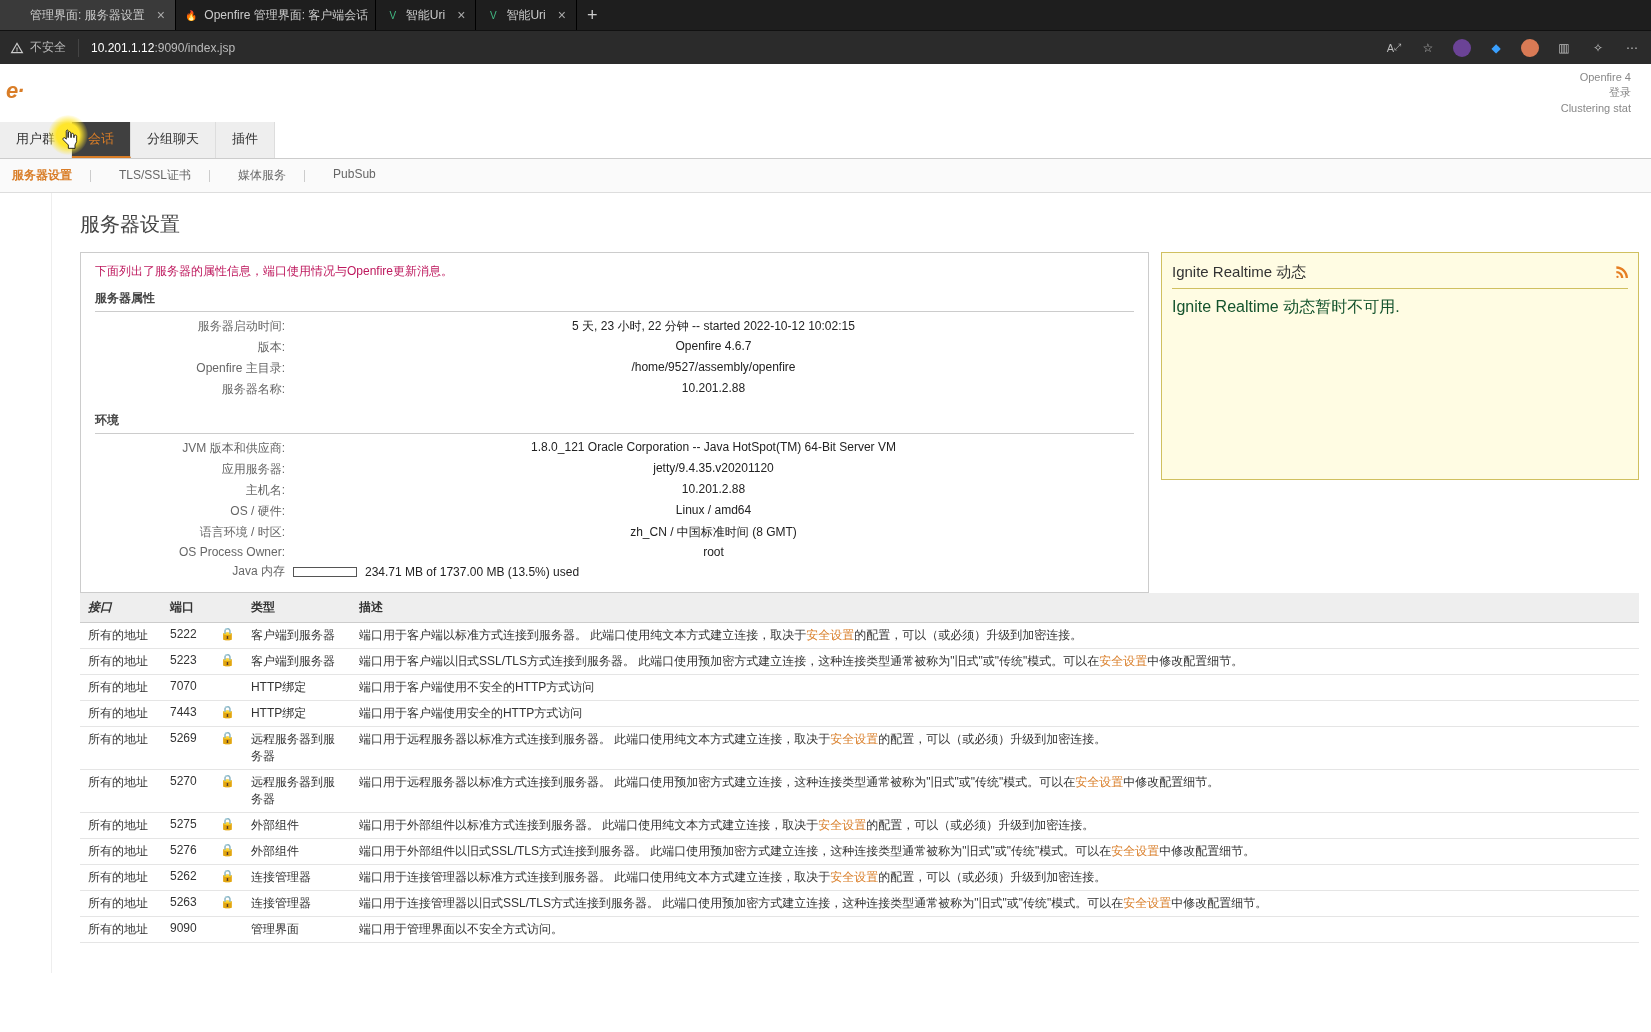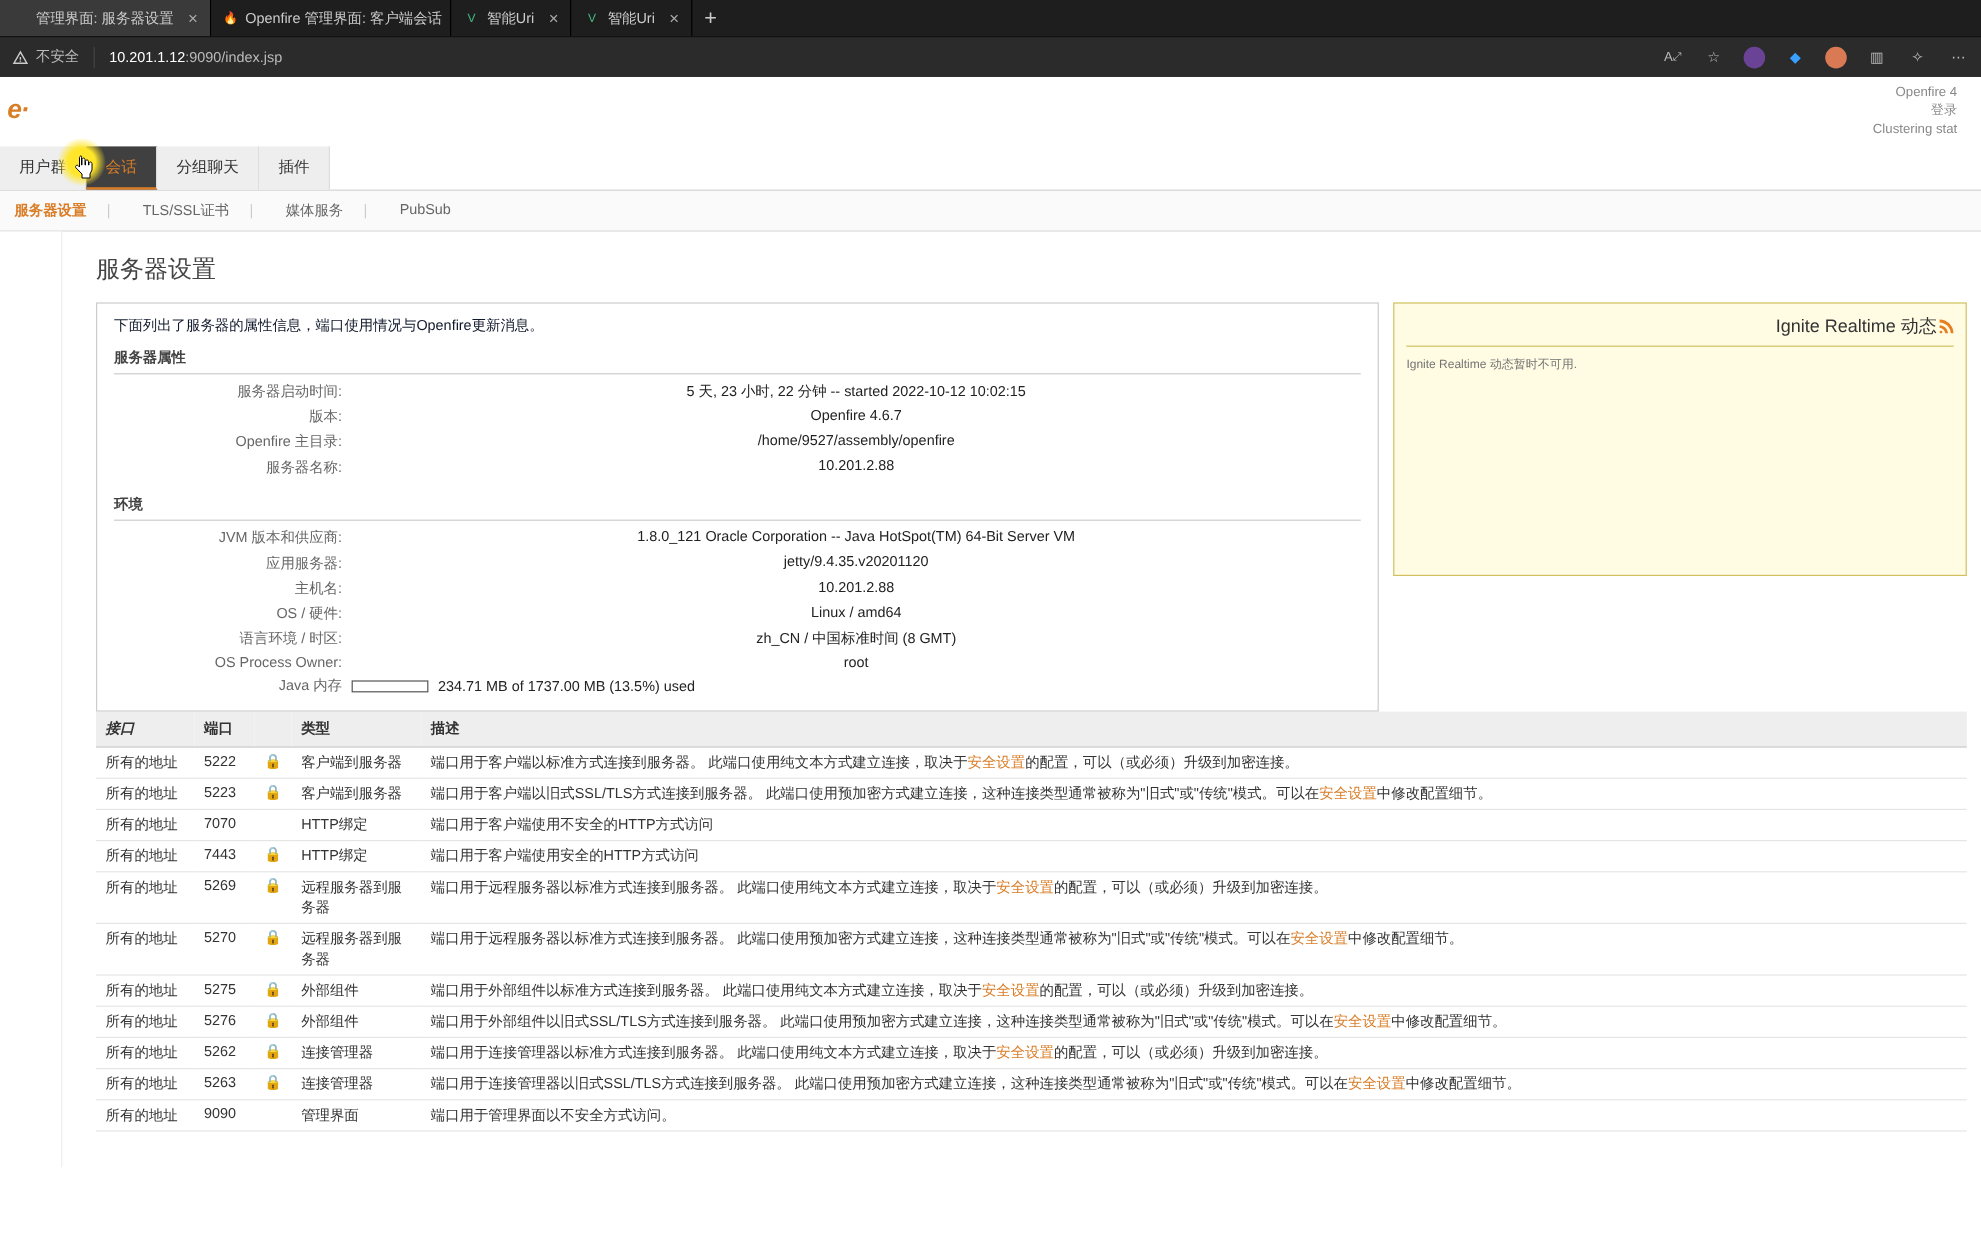--- a/index.html
+++ b/index.html
@@ -35,35 +35,35 @@
 .sub-tab.active { color: #D97D27; font-weight: bold; }
 .sub-tab.divider::after { content: ""; display: inline-block; width: 1px; height: 12px; background: #ccc; margin-left: 18px; vertical-align: middle; }
 
 .content { display: flex; }
 .side-hint { width: 52px; background: #fff; border-right: 1px solid #eee; min-height: 700px; }
 .page-main { flex: 1; padding: 18px 12px 30px 28px; }
 
 h1.page-title { font-size: 20px; font-weight: normal; color: #444; margin-bottom: 14px; }
 
 .info-box { border: 1px solid #ccc; padding: 10px 14px; background: #fff; }
-.info-desc { color: #0f172a; font-size: 12px; margin-bottom: 6px; }
+.info-desc { color: #be185d; font-size: 12px; margin-bottom: 6px; }
 .info-section-header { font-weight: bold; font-size: 12px; color: #444; border-bottom: 1px solid #ccc; padding: 4px 0; margin-bottom: 4px; }
 .attr-row { display: flex; padding: 2px 0; font-size: 12px; color: #333; }
 .attr-label { width: 190px; text-align: right; color: #666; margin-right: 8px; }
 .attr-value { flex: 1; color: #222; text-align: center; }
 .mem-bar-wrap { display: inline-flex; align-items: center; gap: 8px; }
 .mem-bar { width: 64px; height: 10px; border: 1px solid #555; background: #fff; position: relative; }
 .mem-bar-fill { height: 100%; background: #3a9d3a; }
 
 .layout-split { display: flex; gap: 12px; }
 .info-left { flex: 1; min-width: 0; }
 .ignite-box { width: 478px; border: 1px solid #D0C060; background: #FFFCE3; padding: 10px; height: 228px; }
-.ignite-box h2 { font-size: 15px; font-weight: normal; color: #333; border-bottom: 1px solid #D0C060; padding-bottom: 6px; margin-bottom: 8px; display: flex; justify-content: flex-end; align-items: center; }
+.ignite-box h2 { font-size: 15px; font-weight: normal; color: #333; border-bottom: 1px solid #D0C060; padding-bottom: 6px; margin-bottom: 8px; display: flex; justify-content: space-between; align-items: center; }
 .ignite-box .rss { color: #E67E22; font-size: 12px; }
-.ignite-box .ignite-body { font-size: 10px; color: #737373; }
+.ignite-box .ignite-body { font-size: 16px; color: #14532d; }
 
 h2.ports-title { font-size: 18px; font-weight: normal; color: #444; margin: 22px 0 10px; }
 table.ports { width: 100%; border-collapse: collapse; font-size: 12px; }
 table.ports th { text-align: left; padding: 6px 8px; background: #eee; border-bottom: 1px solid #ccc; color: #333; font-weight: bold; }
 table.ports td { padding: 4px 8px; border-bottom: 1px solid #e5e5e5; color: #333; vertical-align: top; }
 table.ports td .sec-link { color: #D97D27; }
 .lock { color: #D9A000; font-size: 12px; }
 
 
 .cursor-highlight { position: absolute; left: 48px; top: 115px; width: 40px; height: 40px; border-radius: 50%; background: radial-gradient(circle, #ffe62b 40%, rgba(255,230,43,0) 72%); pointer-events: none; z-index: 10; }

